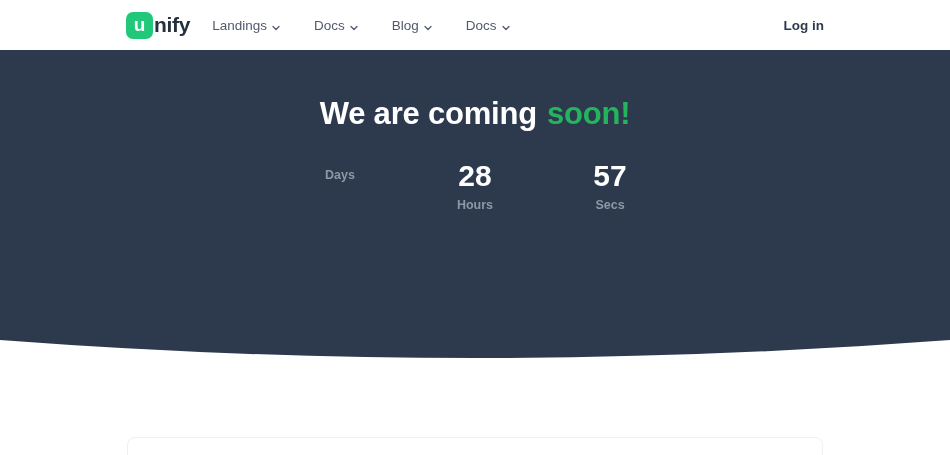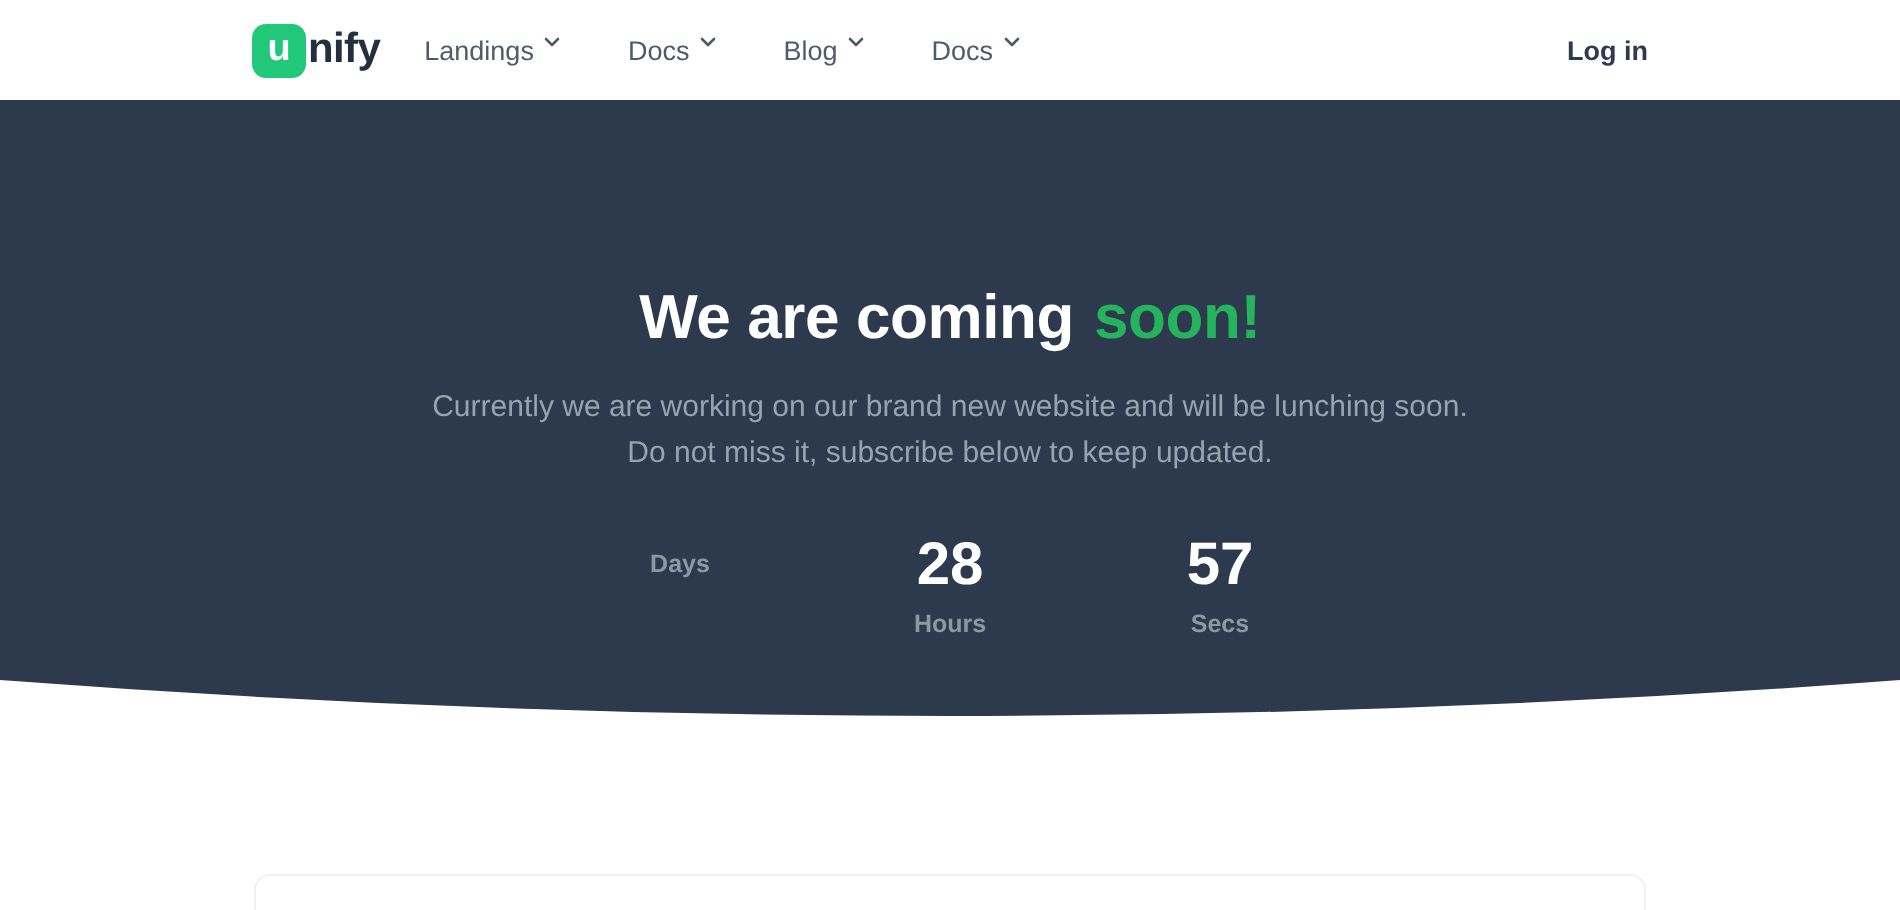--- a/index.html
+++ b/index.html
@@ -26,39 +26,39 @@
     font-size: 19px; font-weight: 800; line-height: 1;
     padding-bottom: 2px;
   }
   .logo-text {
     font-size: 21px; font-weight: 800; color: #24303e; letter-spacing: -0.3px;
   }
   .nav-links {
     display: flex; align-items: center; margin-left: 22px; gap: 34px;
   }
   .nav-item {
-    display: flex; align-items: flex-start; gap: 5px;
+    display: flex; align-items: flex-end; gap: 5px;
     font-size: 13.5px; color: #51596c; cursor: pointer;
   }
   .chev {
     width: 8px; height: 8px; display: inline-block; position: relative; top: -1px;
   }
   .chev svg { display: block; }
   .nav-right { margin-left: auto; display: flex; align-items: center; gap: 27px; }
   .login-link { font-size: 13.5px; font-weight: 700; color: #2e3a4e; cursor: pointer; }
   .signup-btn {
     background: #2d3a4e; color: #ffffff; border: none; cursor: pointer;
     font-family: inherit; font-size: 13.5px; font-weight: 700;
     padding: 9px 21px; border-radius: 6px;
   }
 
   
   .hero {
     background: #2d3a4e; height: 290px;
-    text-align: center; padding-top: 91px;
+    text-align: center; padding-top: 46px;
   }
   .hero-title {
     font-size: 31px; font-weight: 800; color: #ffffff; letter-spacing: -0.2px;
   }
   .hero-title .accent { color: #25b35e; margin-left: 10px; }
   .hero-subtitle {
     width: 525px; margin: 15px auto 0;
     font-size: 15px; line-height: 1.55; color: #98a3b0;
   }
   .countdown {
@@ -129,21 +129,20 @@
     <div class="nav-right">
       <span class="login-link">Log in</span>
     </div>
 
   </div>
 </header>
 
 <section class="hero">
   <h1 class="hero-title"><span>We are coming</span><span class="accent">soon!</span></h1>
 
-  <p class="hero-subtitle">Currently we are working on our brand new website and will be lunching soon. Do not miss it, subscribe below to keep updated.</p>
 
   <div class="countdown">
     <div class="count-item">
       <div class="count-label">Days</div>
     </div>
     <div class="count-item">
       <div class="count-value">28</div>
       <div class="count-label">Hours</div>
     </div>
     <div class="count-item">

